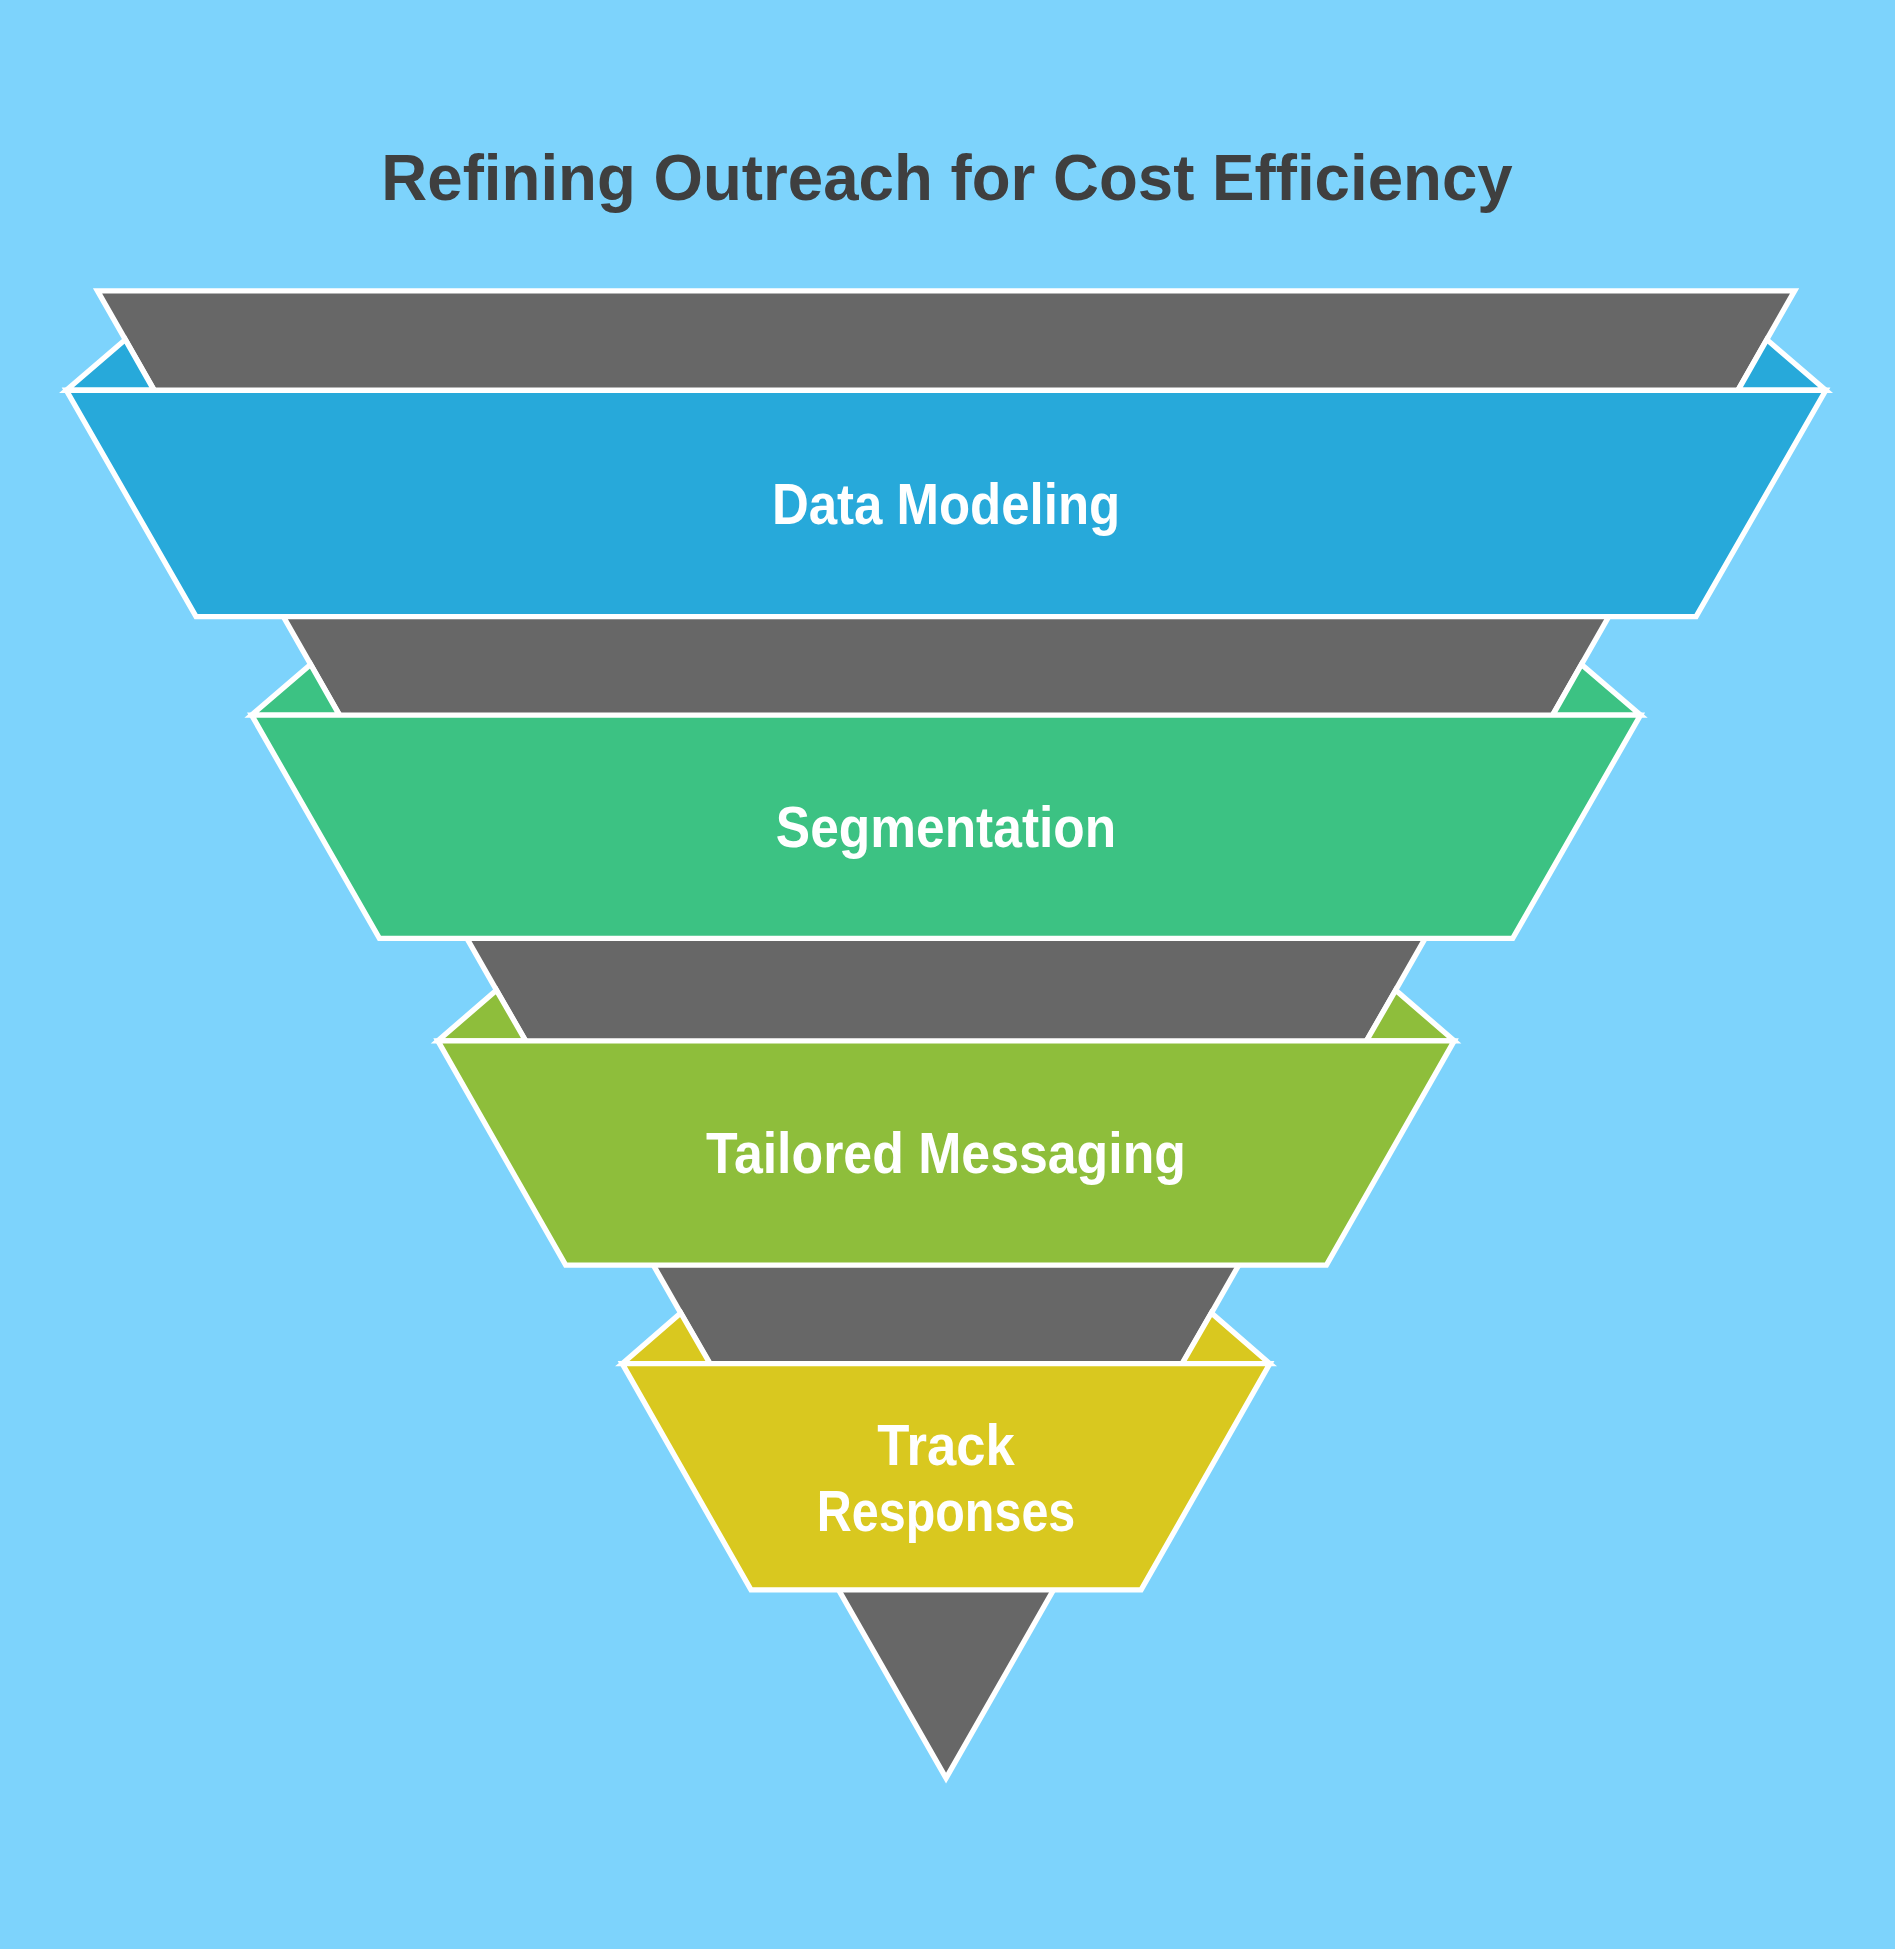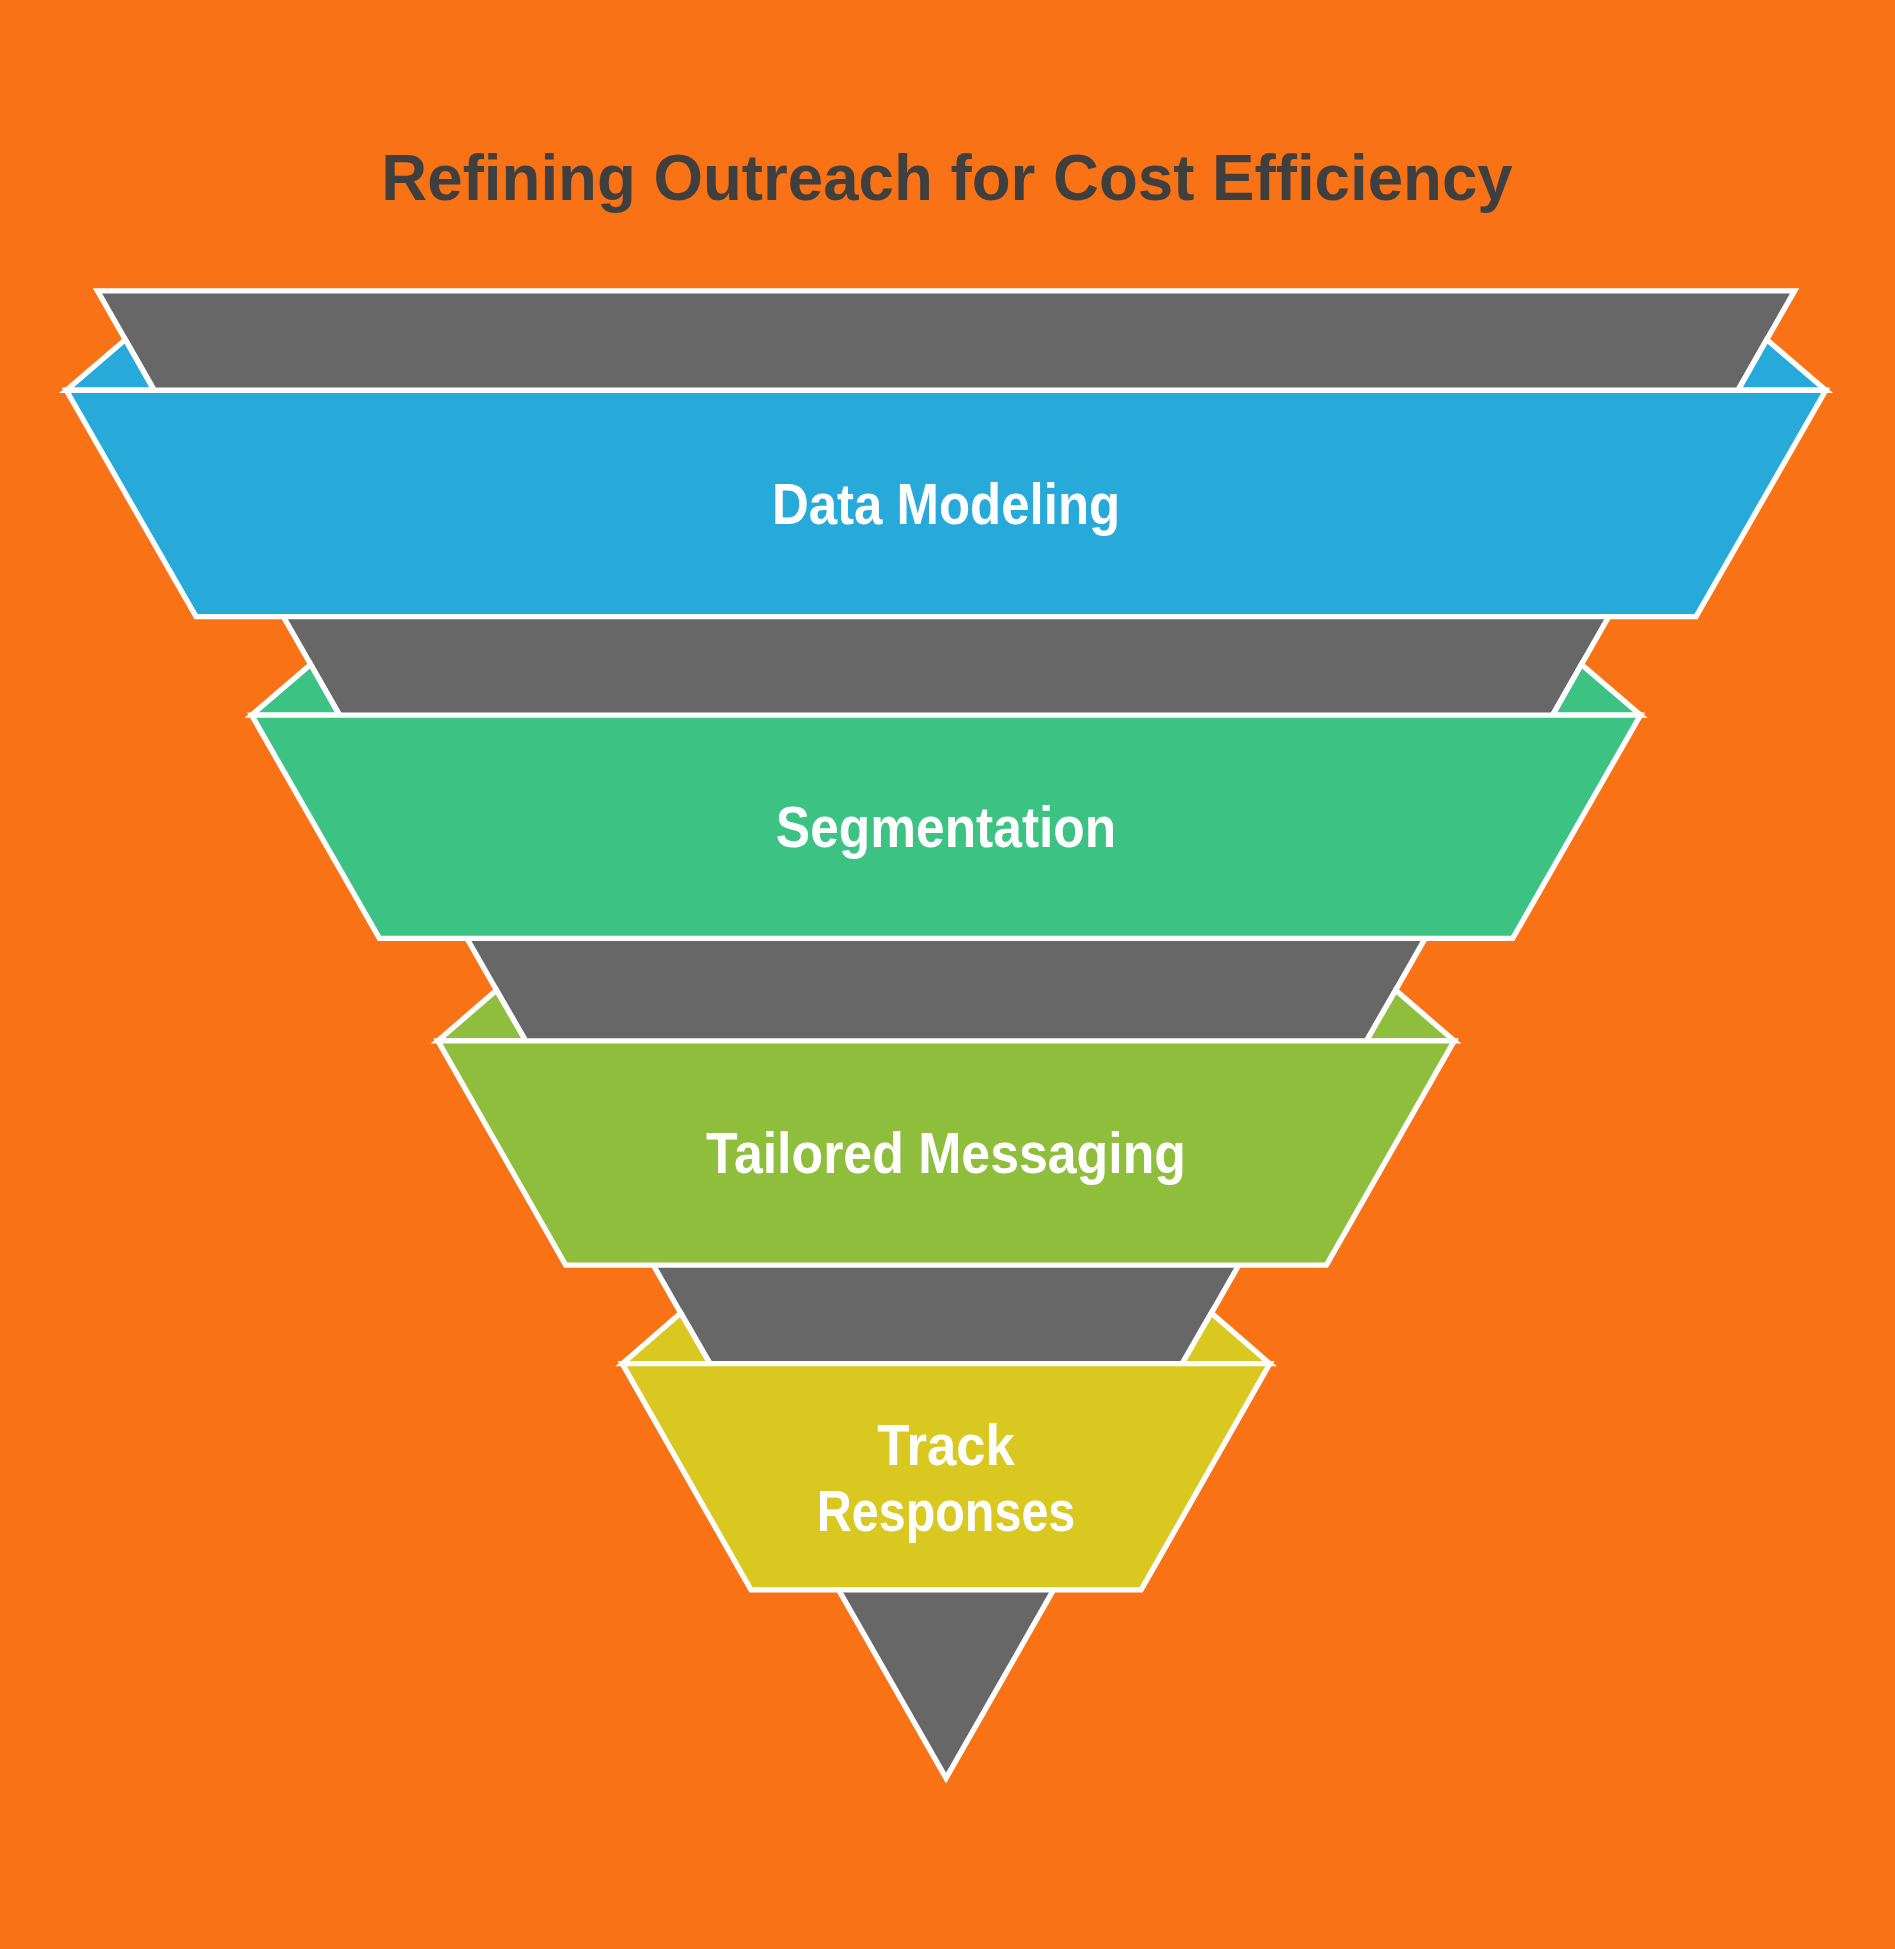--- a/index.html
+++ b/index.html
@@ -4,21 +4,21 @@
 <style>
   html, body {
     margin: 0;
     padding: 0;
     background: #000000;
   }
   .canvas {
     position: relative;
     width: 1896px;
     height: 1950px;
-    background: #f97316;
+    background: #7dd3fc;
     font-family: "Liberation Sans", sans-serif;
   }
   svg { display: block; width: 100%; height: 100%; }
   .shape {
     stroke: #ffffff;
     stroke-width: 5.5;
     stroke-linejoin: miter;
   }
   .diagram-title {
     font-family: "Liberation Sans", sans-serif;

